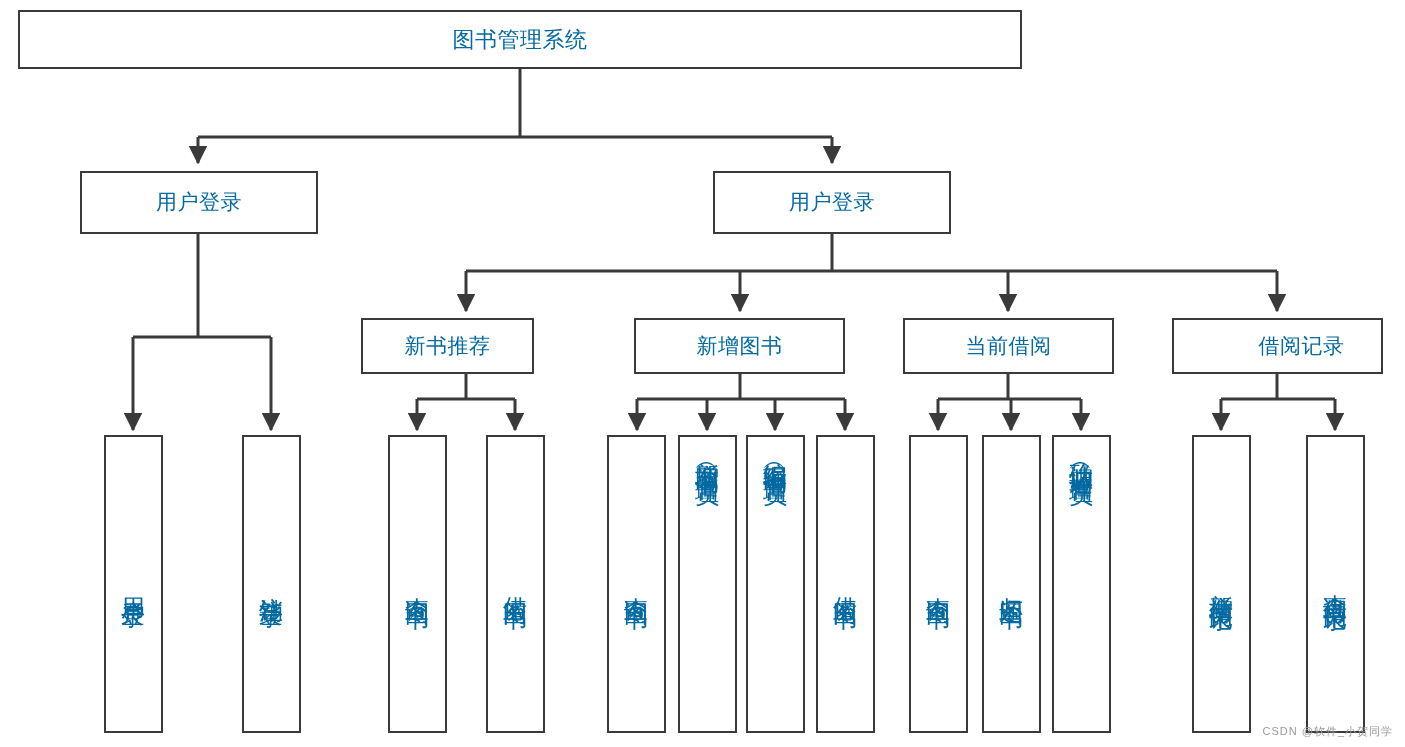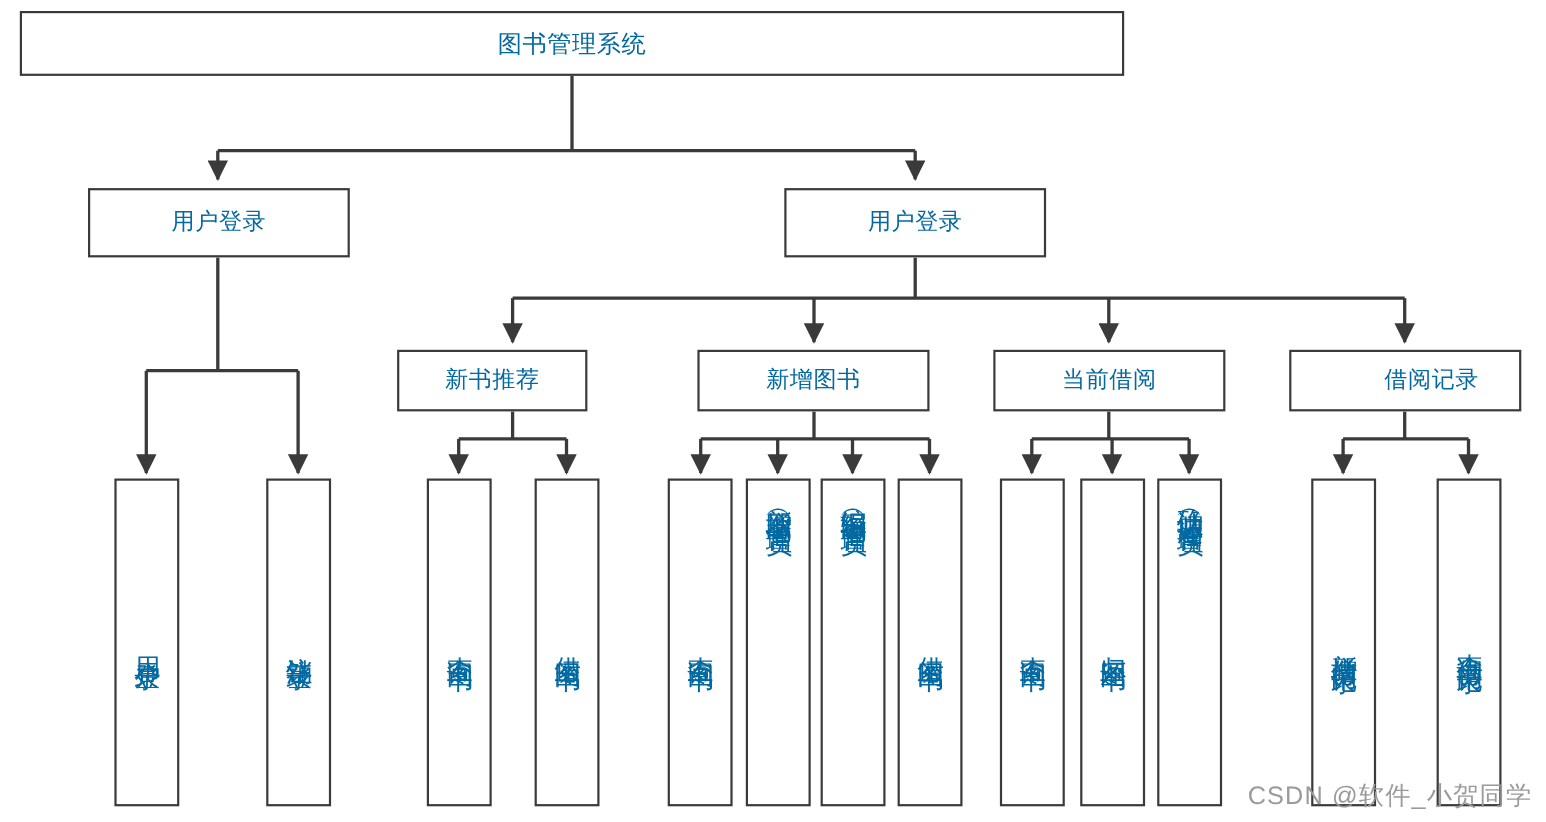--- a/index.html
+++ b/index.html
@@ -65,21 +65,21 @@
     white-space: nowrap;
   }
   .node.v.mid {
     align-items: center;
     padding-top: 0;
   }
   #watermark {
     position: absolute;
     right: 12px;
     bottom: 8px;
-    font-size: 23px;
+    font-size: 11px;
     color: #9a9a9a;
     letter-spacing: 1px;
     z-index: 5;
     white-space: nowrap;
     text-align: right;
   }
 </style>
 </head>
 <body>
 

